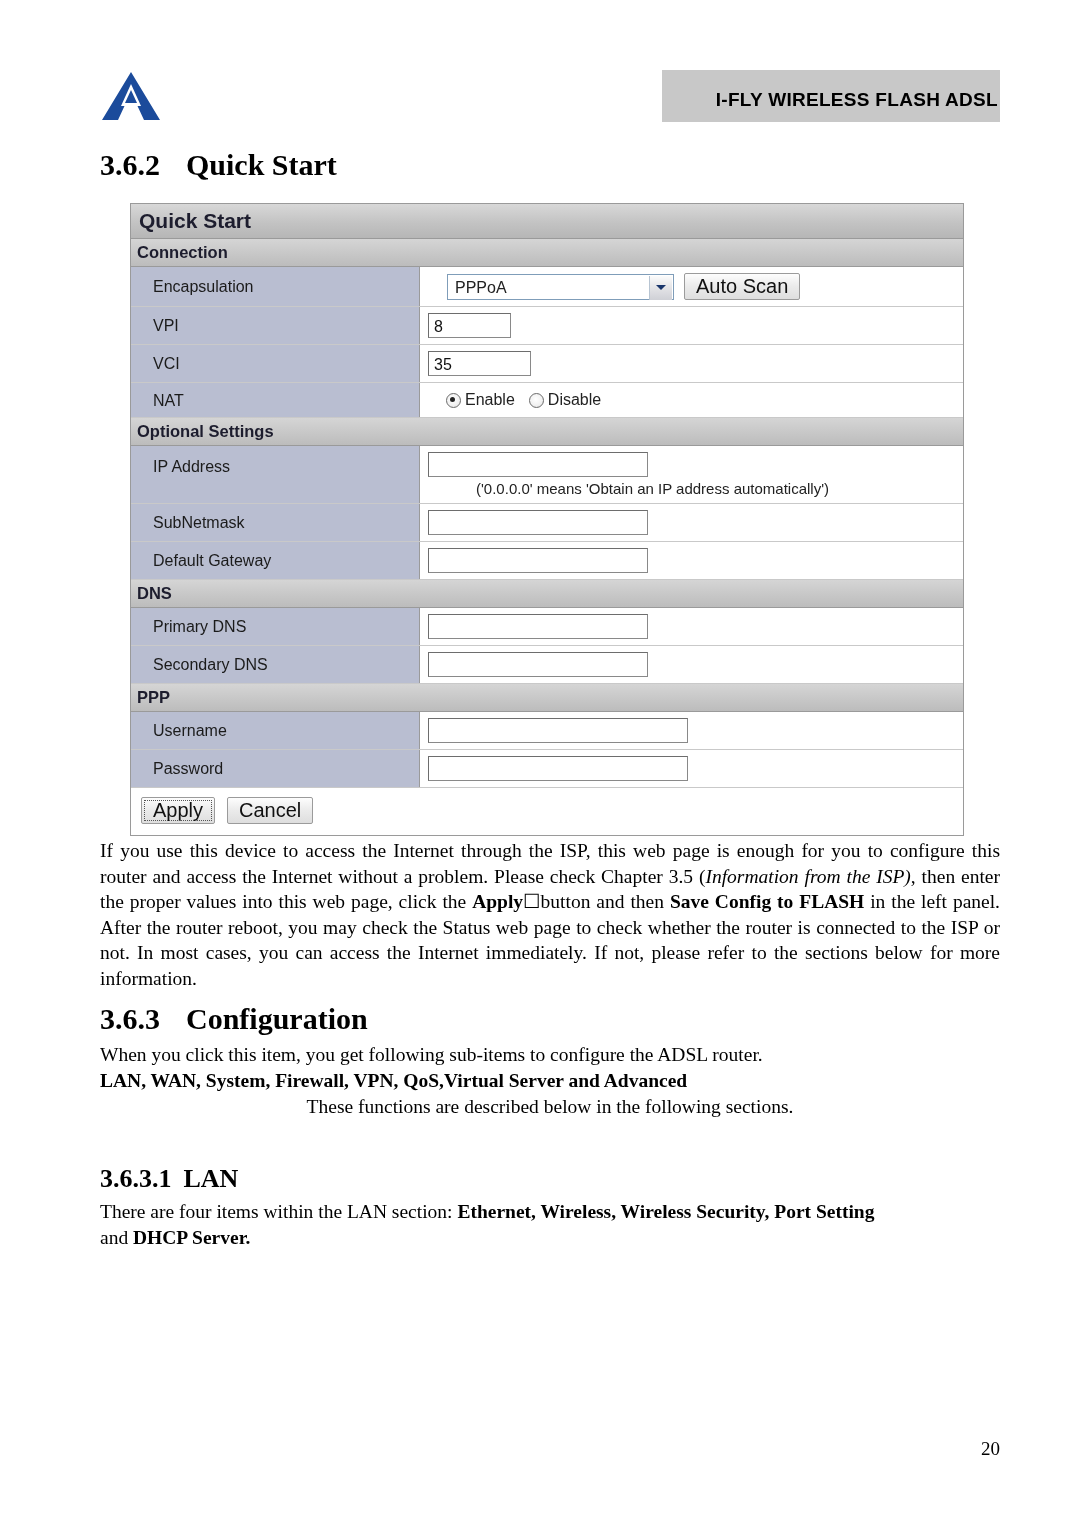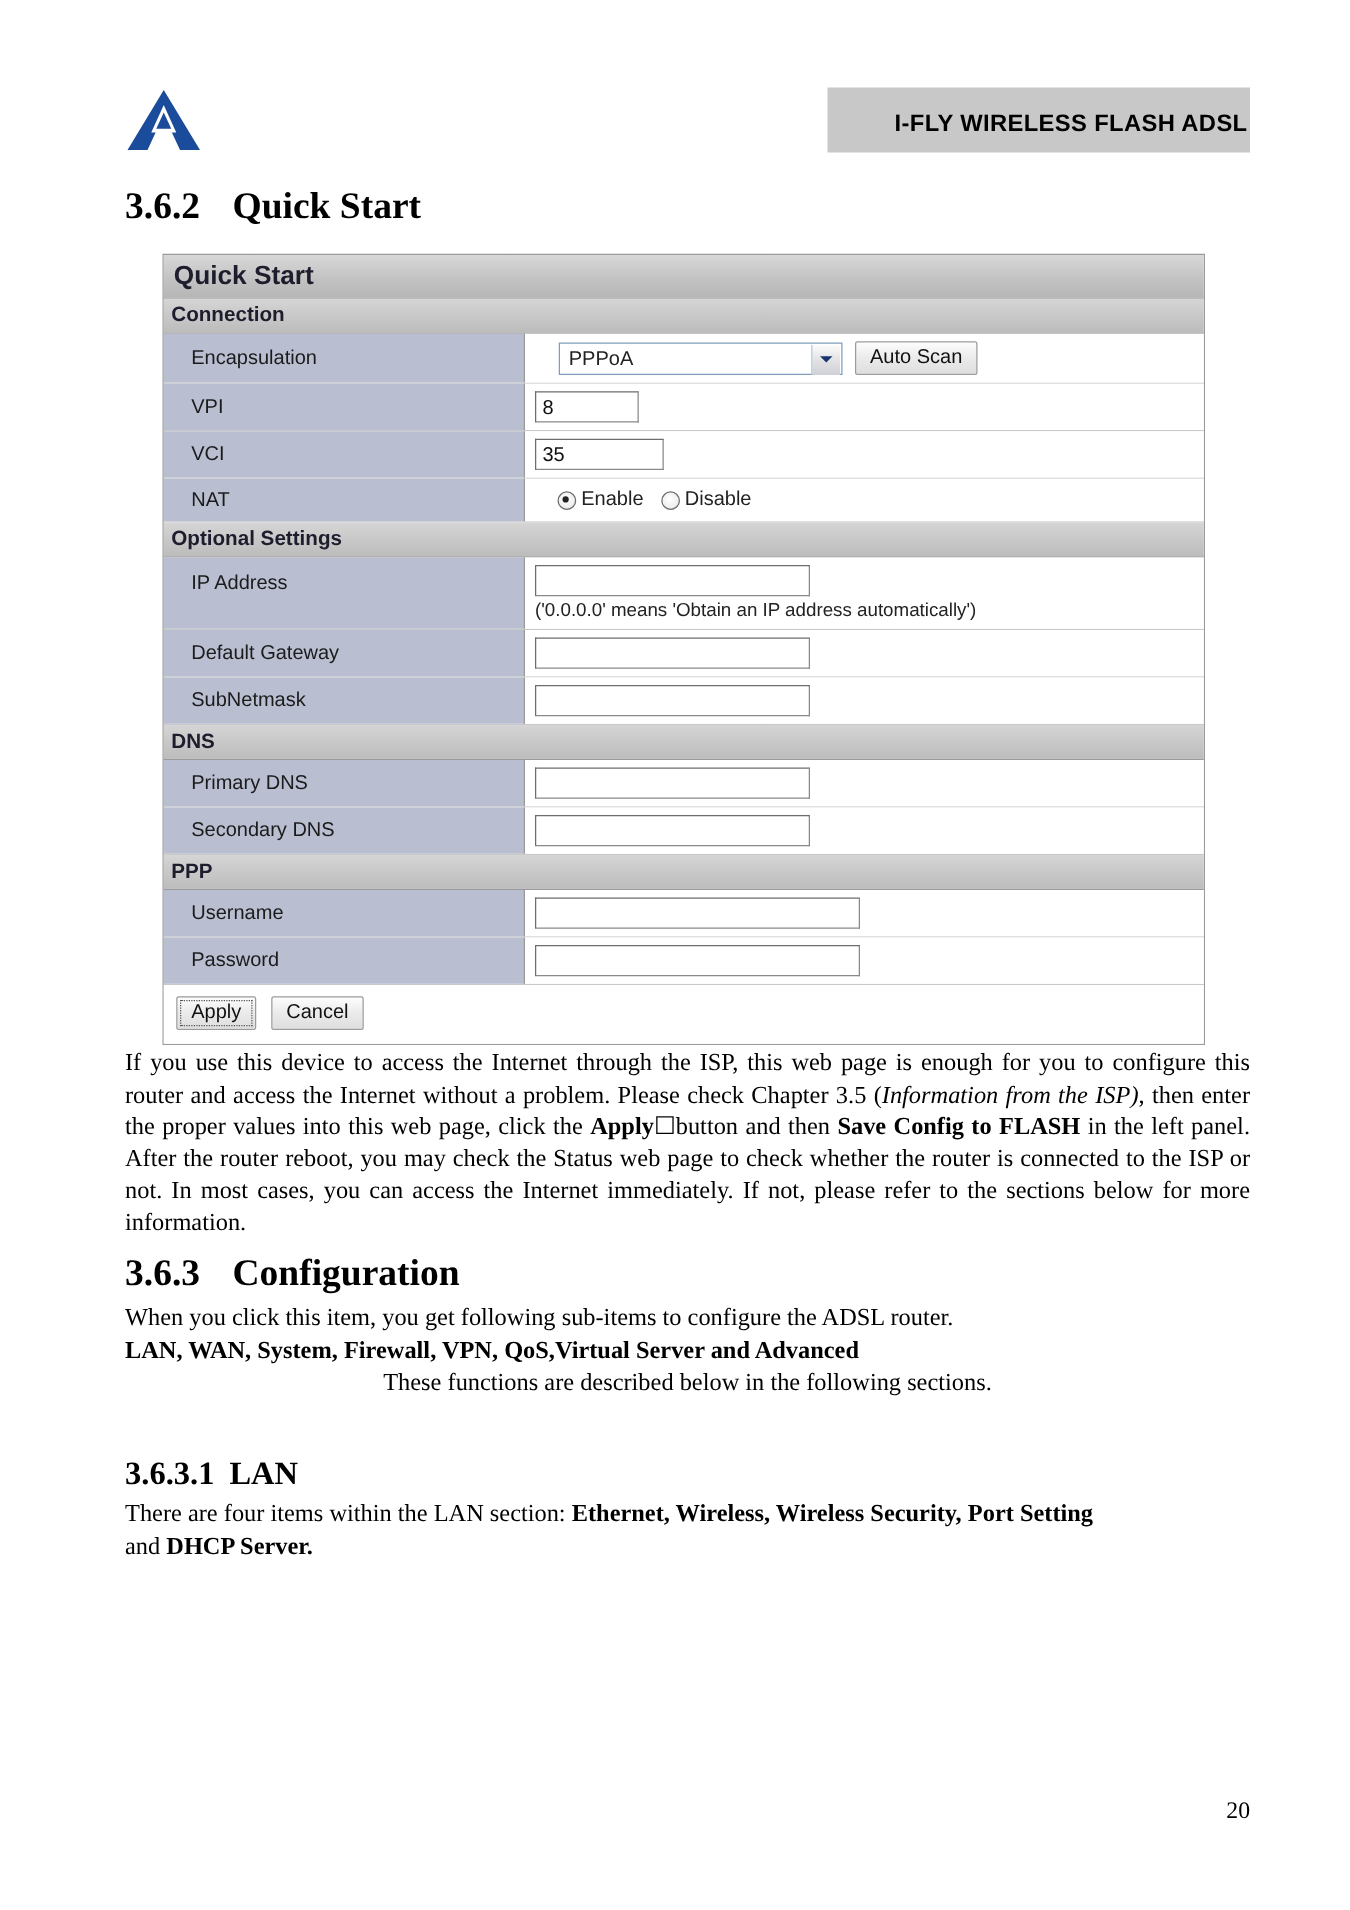--- a/index.html
+++ b/index.html
@@ -172,21 +172,21 @@
   }
   .caret {
     width: 0; height: 0;
     border-left: 5px solid transparent;
     border-right: 5px solid transparent;
     border-top: 5px solid #19356b;
   }
   .btn {
     display: inline-block;
     font-family: "Liberation Sans", sans-serif;
-    font-size: 16px;
+    font-size: 20px;
     padding: 3px 11px 4px;
     background: linear-gradient(to bottom, #fdfdfd 0%, #ececec 45%, #dedede 100%);
     border: 1px solid #9b9b9b;
     border-radius: 2px;
     color: #111;
     line-height: 18px;
   }
   .btn.focus {
     outline: 1px dotted #555;
     outline-offset: -4px;
@@ -221,20 +221,21 @@
     position: absolute;
     left: 3px; top: 3px;
     width: 5px; height: 5px;
     border-radius: 50%;
     background: #222;
   }
   .hint {
     font-size: 15px;
     color: #222;
     padding-top: 3px;
+    margin-left: 48px;
   }
   .btn-bar {
     padding: 9px 0 11px 10px;
     background: #fff;
     display: flex;
     gap: 12px;
   }
 
   
   .page-num {
@@ -317,28 +318,28 @@
 
   <div class="row">
     <div class="row-label tall" style="padding-top:12px;">IP Address</div>
     <div class="row-field">
       <div class="txtinput w-wide"></div>
       <div class="hint">('0.0.0.0' means 'Obtain an IP address automatically')</div>
     </div>
   </div>
 
   <div class="row">
+    <div class="row-label">SubNetmask</div>
+    <div class="row-field">
+      <div class="txtinput w-wide"></div>
+    </div>
+  </div>
+
+  <div class="row">
     <div class="row-label">Default Gateway</div>
-    <div class="row-field">
-      <div class="txtinput w-wide"></div>
-    </div>
-  </div>
-
-  <div class="row">
-    <div class="row-label">SubNetmask</div>
     <div class="row-field">
       <div class="txtinput w-wide"></div>
     </div>
   </div>
 
   <div class="section-head">DNS</div>
 
   <div class="row">
     <div class="row-label">Primary DNS</div>
     <div class="row-field">

